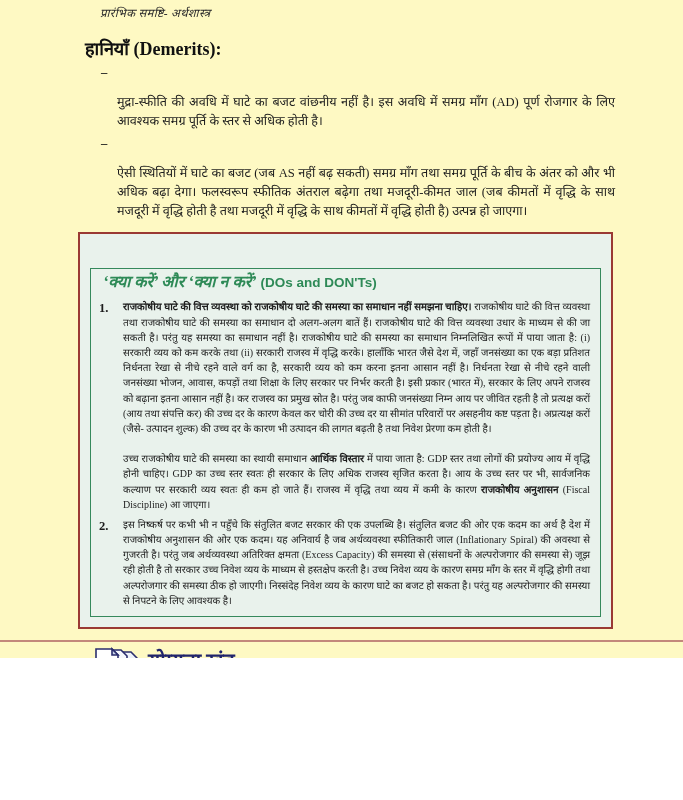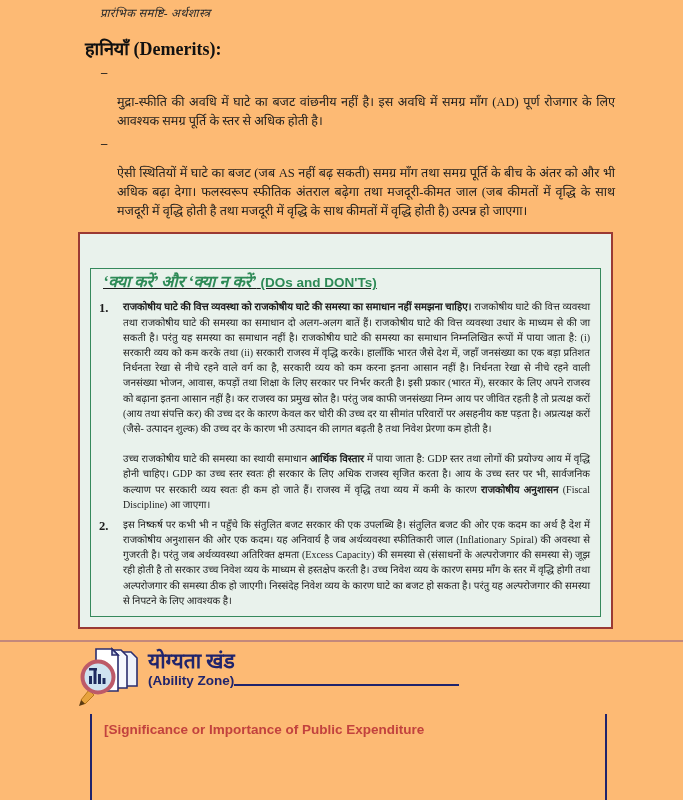--- a/index.html
+++ b/index.html
@@ -1,21 +1,21 @@
 <!DOCTYPE html>
 <html><head>
 <meta charset="utf-8">
 <style>
   * { margin: 0; padding: 0; box-sizing: border-box; }
   html, body { background: #ffffff; }
   .page {
     position: relative;
     width: 683px;
-    height: 800px;
-    background: #fdba74;
+    height: 658px;
+    background: #fef9c3;
     font-family: "Liberation Serif", serif;
     color: #1c1c1c;
     overflow: hidden;
   }
   .running-header {
     margin: 5px 0 0 100px;
     font-size: 11.5px;
     font-style: italic;
     color: #2b2b2b;
     letter-spacing: 0.3px;
@@ -42,21 +42,20 @@
     border: 1.5px solid #35895c;
     margin: 24px 2px 2px 2px;
     padding: 4px 10px 8px 8px;
   }
   .green-legend {
     display: inline-block;
     background: #e9f2ec;
     margin: -21px 4px 2px 2px;
     padding: 0 6px 0 2px;
     white-space: nowrap;
-    text-decoration: underline;
   }
   .legend-hindi {
     color: #2e8a57;
     font-weight: bold;
     font-style: italic;
     font-size: 16px;
   }
   .legend-english {
     color: #2e8a57;
     font-weight: bold;

